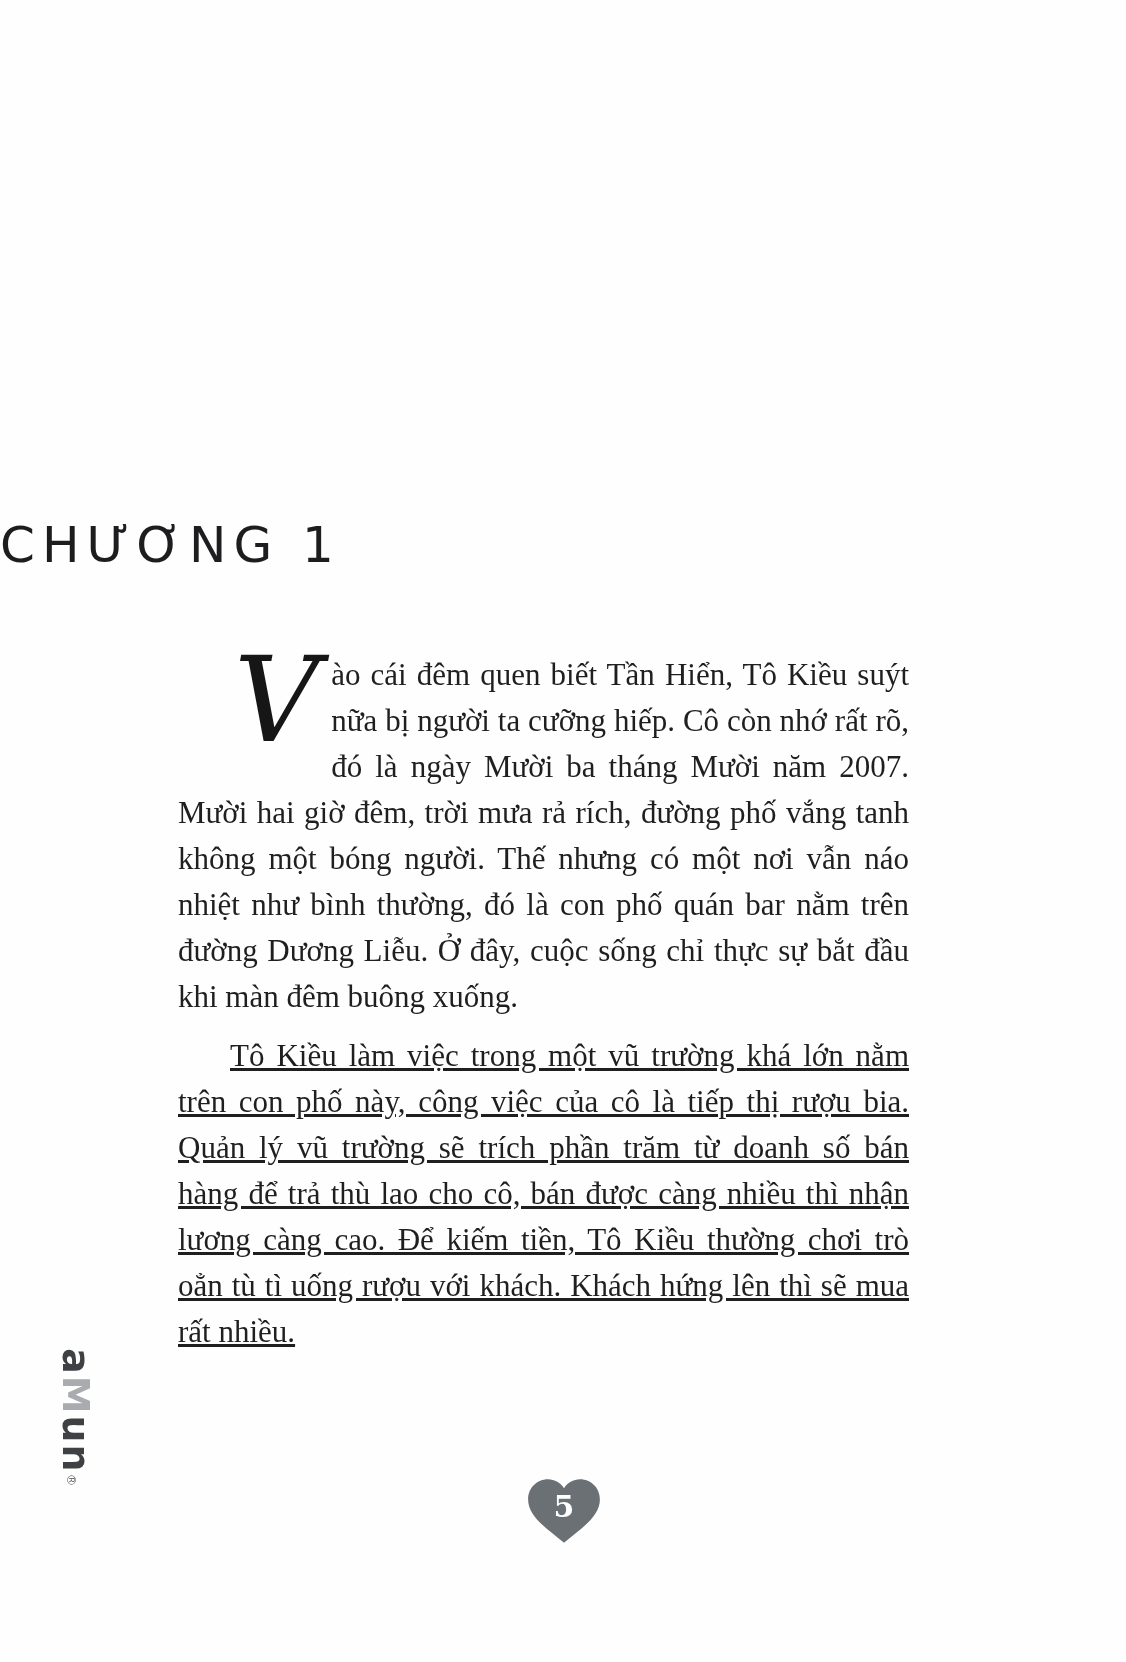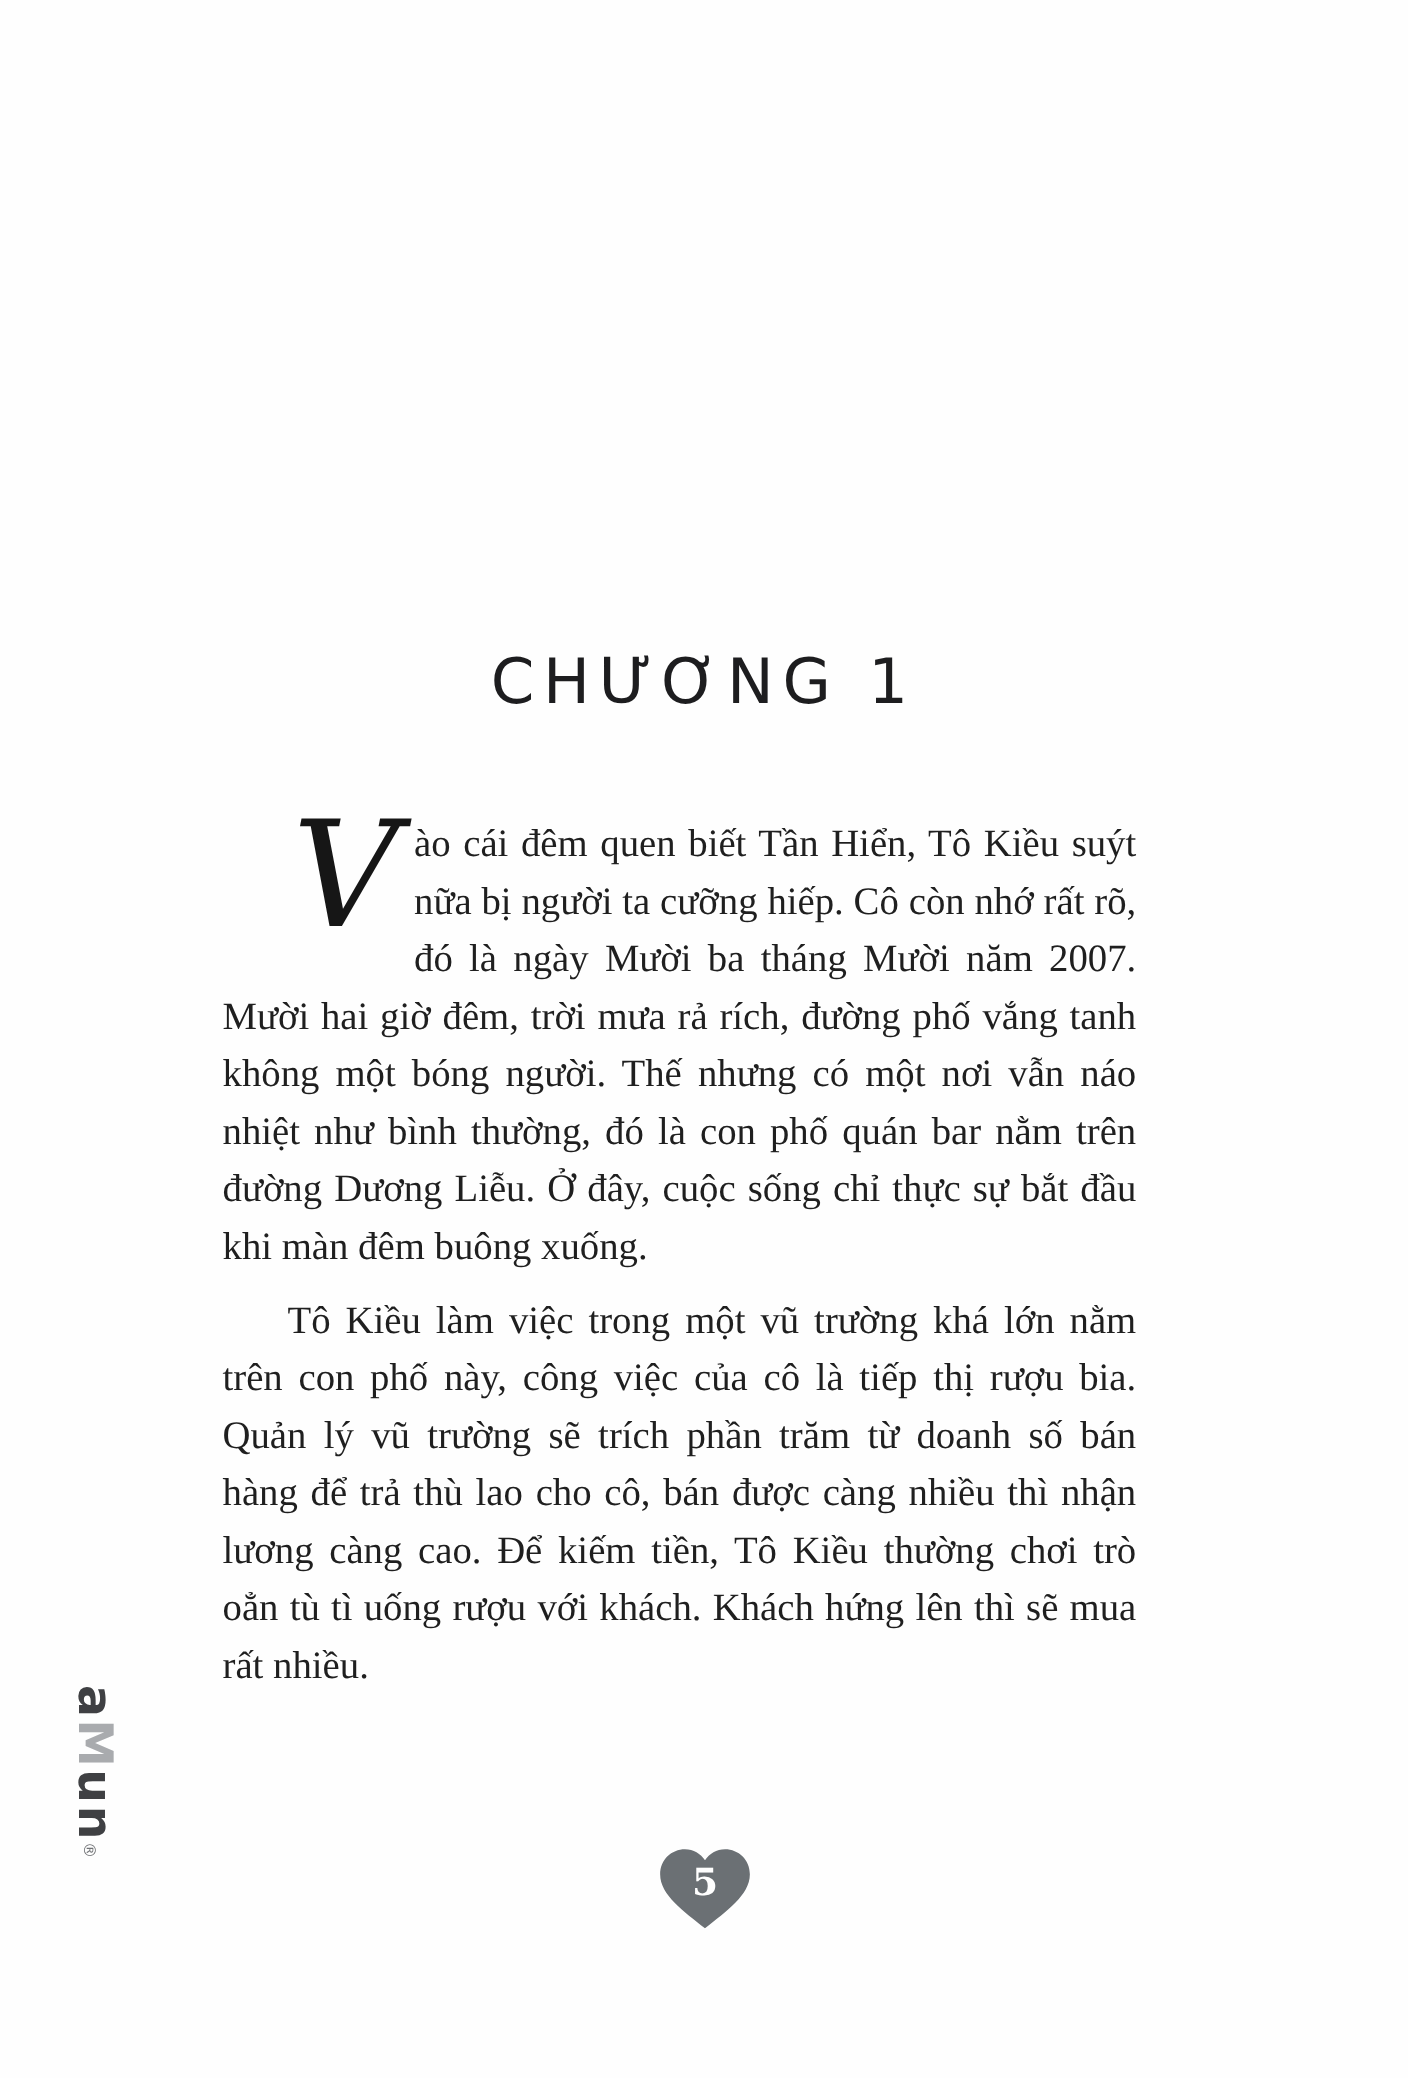--- a/index.html
+++ b/index.html
@@ -15,21 +15,21 @@
     background: #fefefe;
     overflow: hidden;
     font-family: "Liberation Serif", serif;
     color: #1f1f1f;
   }
   .chapter-title {
     position: absolute;
     top: 486px;
     left: 0;
     width: 100%;
-    text-align: center;
+    text-align: left;
     font-family: "DejaVu Sans", sans-serif;
     font-size: 50px;
     font-weight: 500;
     letter-spacing: 7px;
     color: #1d1d1f;
     line-height: 1;
   }
   .body-text {
     position: absolute;
     left: 178px;
@@ -38,20 +38,21 @@
     font-size: 31px;
     line-height: 46px;
     text-align: justify;
     color: #1f1f1f;
   }
   .body-text p {
     margin: 0 0 13px 0;
   }
   .para-indent {
     text-indent: 52px;
+    text-decoration: underline;
   }
   .drop-cap {
     float: left;
     font-family: "DejaVu Serif", serif;
     font-style: italic;
     font-size: 118px;
     line-height: 92px;
     height: 96px;
     margin: 2px 12px 0 56px;
     color: #161616;

